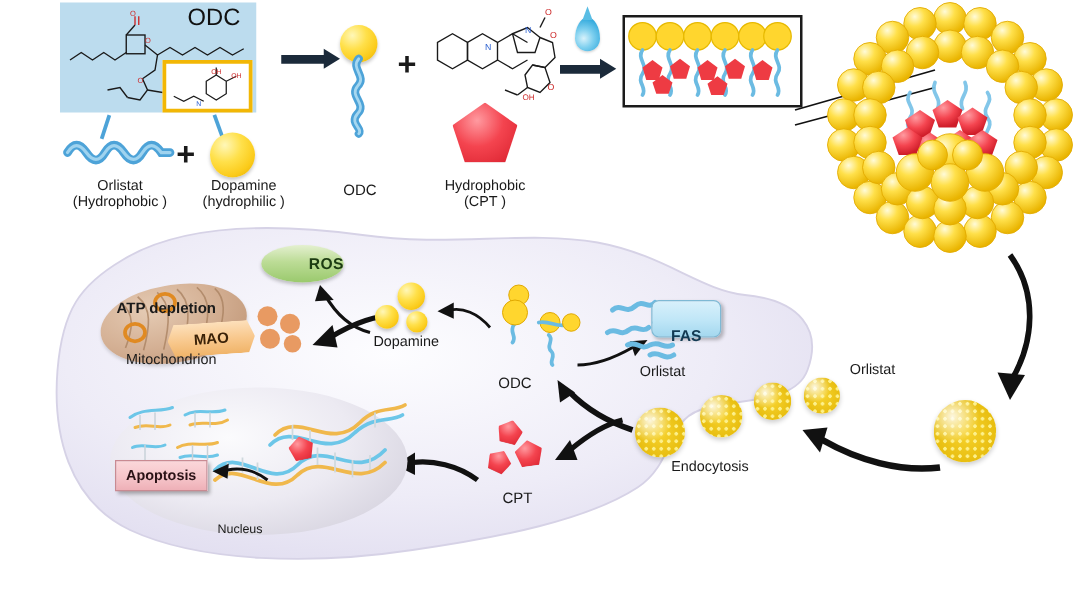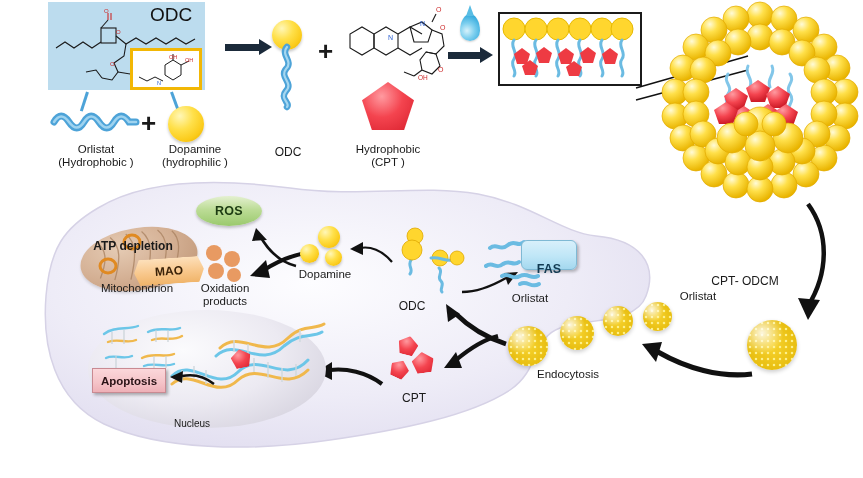--- a/index.html
+++ b/index.html
@@ -55,23 +55,23 @@
      background:
        radial-gradient(circle at 30% 26%, rgba(255,255,255,.85) 0%, rgba(255,255,255,0) 42%),
        radial-gradient(#fdf08a 1.4px, transparent 1.6px) 0 0/6px 6px,
        radial-gradient(circle at 50% 50%, #f7d32e 0%, #e8be10 70%, #c99b00 100%);
      box-shadow:0 2px 4px rgba(0,0,0,.2);}
 
   
   .cell{left:40px;top:178px;width:620px;height:282px;}
 
   
-  .ros{left:196px;top:196px;width:66px;height:30px;border-radius:50%;
+  .ros{left:209px;top:196px;width:66px;height:30px;border-radius:50%;
      background:linear-gradient(180deg,#e4f0d0 0%,#bcdc96 45%,#9ac96d 100%);
-     box-shadow:0 2px 3px rgba(0,0,0,.22);display:flex;align-items:center;justify-content:center;}
+     box-shadow:0 2px 3px rgba(0,0,0,.22);display:flex;align-items:center;justify-content:flex-end;}
   .ros span{font-size:12.5px;font-weight:700;color:#1c3b12;letter-spacing:.3px;}
 
   .fas{left:521px;top:240px;width:54px;height:28px;border-radius:6px;
      background:linear-gradient(180deg,#d8f0fb 0%,#bfe6f7 55%,#a4d8ef 100%);
      border:1.6px solid #7fb9d4;box-shadow:2px 2px 3px rgba(0,0,0,.25);
      display:flex;align-items:center;justify-content:center;}
   .fas span{font-size:12.5px;font-weight:700;color:#123a52;margin-top:27px;}
 
   .apop{left:92px;top:368px;width:72px;height:23px;
      background:linear-gradient(180deg,#fbd7da 0%,#f5c3c8 60%,#eeb0b7 100%);
@@ -308,21 +308,20 @@
 
       <circle cx="98" cy="120" r="17"></circle>
       <circle cx="70" cy="134" r="15"></circle>
         <circle cx="126" cy="134" r="15"></circle>
       <circle cx="98" cy="142" r="15"></circle>
       <circle cx="84" cy="120" r="12"></circle>
         <circle cx="112" cy="120" r="12"></circle>
     </g>
   </svg>
 
-  <div class="lbl" style="left:680px;top:275px;width:130px;font-size:12px;">CPT- ODCM</div>
 
   <svg class="abs" style="left:774px;top:200px;" width="70" height="140">
     <path d="M34,4 C56,34 54,74 34,106" fill="none" stroke="#111" stroke-width="4.5"></path>
     <polygon points="34,120 24,98 46,100" fill="#111"></polygon>
   </svg>
 
   <div class="abs nano" style="left:747px;top:320px;width:50px;height:50px;"></div>
 
   <svg class="abs cell" viewBox="0 0 620 282">
     <defs>
@@ -359,22 +358,20 @@
     <span>MAO</span>
   </div>
   <div class="lbl" style="left:82px;top:282px;width:110px;font-size:11.5px;">Mitochondrion</div>
 
   <svg class="abs" style="left:202px;top:243px;" width="44" height="38">
     <circle cx="12" cy="10" r="8" fill="#e89a62"></circle>
     <circle cx="30" cy="16" r="8" fill="#e89a62"></circle>
     <circle cx="14" cy="28" r="8" fill="#e89a62"></circle>
     <circle cx="32" cy="32" r="7" fill="#e89a62"></circle>
   </svg>
-  <div class="lbl" style="left:182px;top:282px;width:86px;font-size:11.5px;">Oxidation
-products</div>
 
   <div class="abs ros">
     <span>ROS</span>
   </div>
 
   <svg class="abs" style="left:234px;top:228px;" width="70" height="42">
     <path d="M62,38 C46,34 34,22 26,8" fill="none" stroke="#111" stroke-width="2.6"></path>
     <polygon points="22,0 33,12 18,13" fill="#111"></polygon>
   </svg>
 

